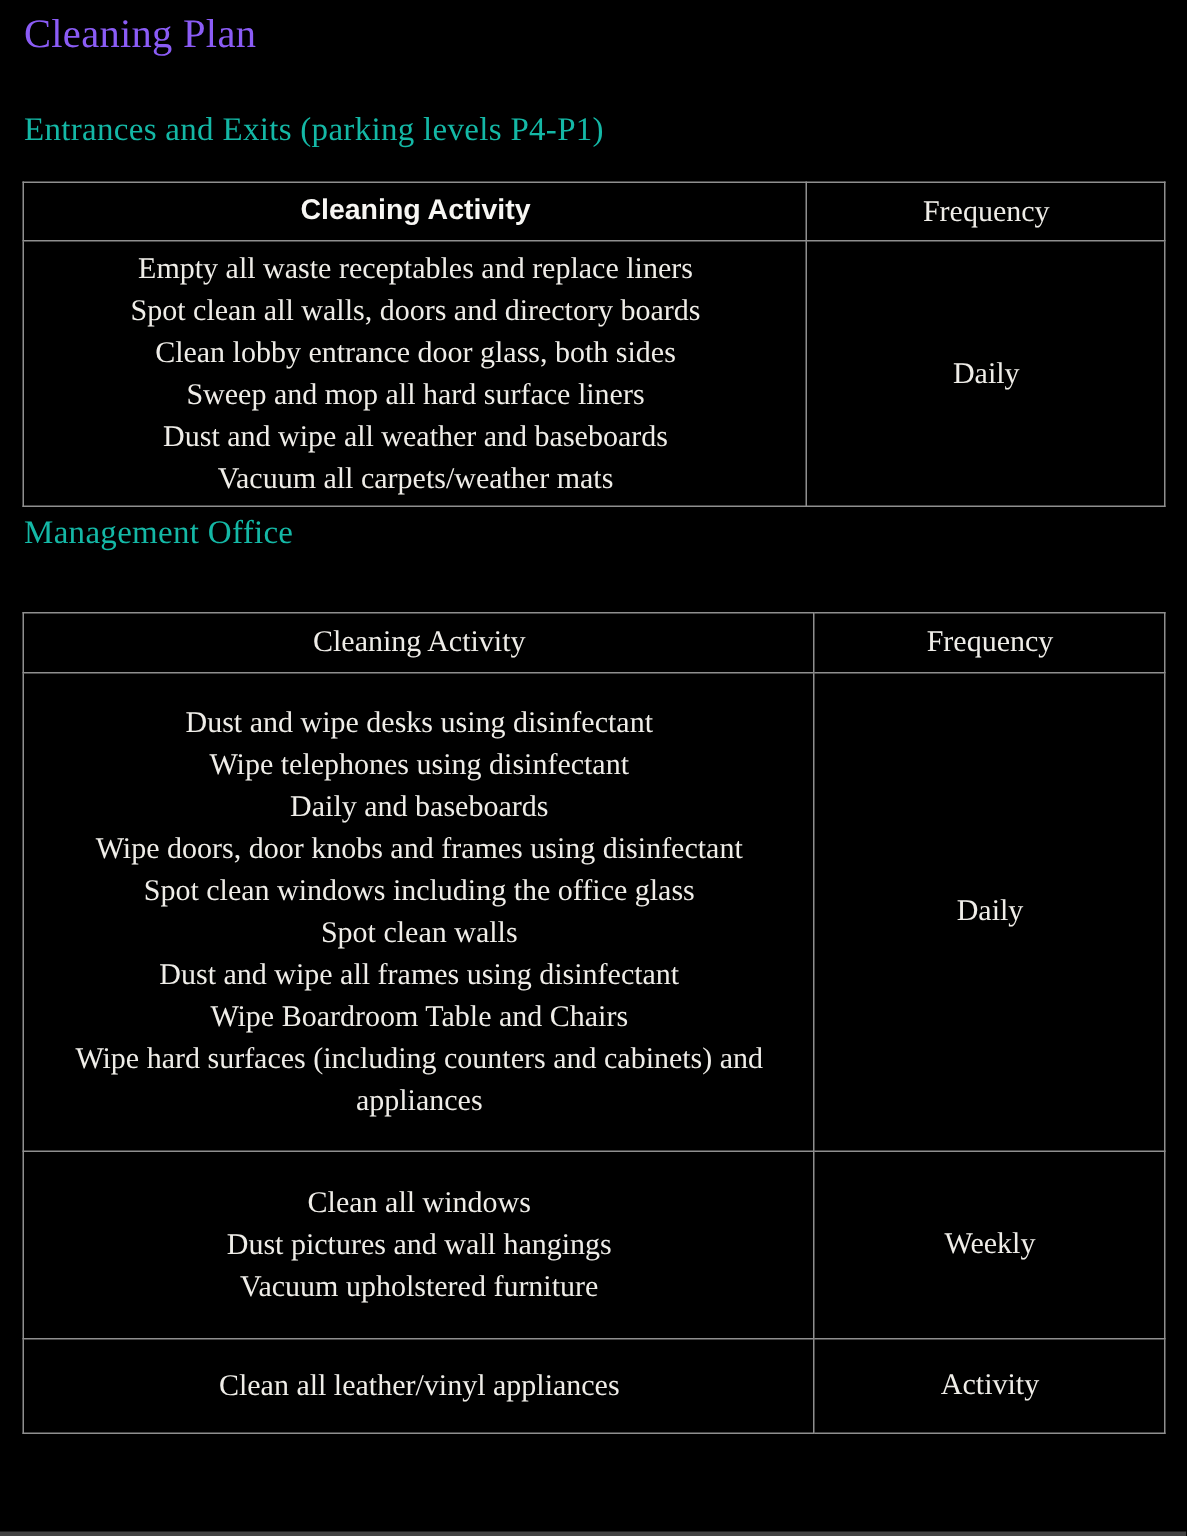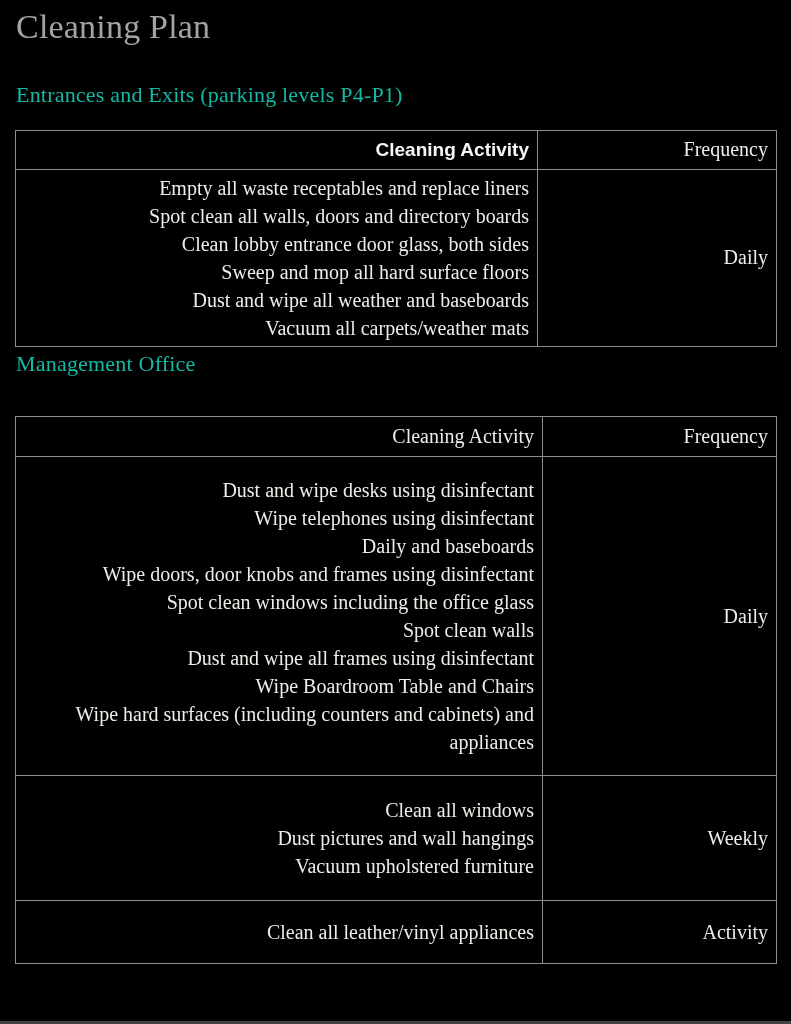--- a/index.html
+++ b/index.html
@@ -15,24 +15,24 @@
     overflow: hidden;
     font-family: "Liberation Serif", serif;
     color: #efede8;
   }
   .content {
     padding: 0 15px;
   }
   .page-title {
     margin: 0 0 0 1px;
     padding-top: 6px;
-    font-size: 34px;
+    font-size: 27px;
     font-weight: 400;
     line-height: 1.25;
-    color: #a3a3a3;
+    color: #8b5cf6;
     letter-spacing: 0.2px;
   }
   .section-heading {
     margin: 0 0 0 1px;
     font-size: 22px;
     font-weight: 400;
     line-height: 1.2;
     color: #14b8a6;
     letter-spacing: 0.2px;
   }
@@ -45,21 +45,21 @@
     width: 761px;
     font-size: 20px;
     color: #efede8;
   }
   table.t1 { margin-top: 22px; }
   table.t2 { margin-top: 39px; }
 
   .plan-table th, .plan-table td {
     border: 1.5px solid #8f8f8f;
     vertical-align: middle;
-    text-align: right;
+    text-align: center;
     font-weight: 400;
     padding: 0 8px 0 9px;
   }
   table.t1 col.activity-col { width: 522px; }
   table.t1 col.freq-col     { width: 239px; }
   table.t2 col.activity-col { width: 527px; }
   table.t2 col.freq-col     { width: 234px; }
 
   .t1 thead tr { height: 39px; }
   .t2 thead tr { height: 40px; }
@@ -109,21 +109,21 @@
           <th class="th-bold-sans">Cleaning Activity</th>
           <th>Frequency</th>
         </tr>
       </thead>
       <tbody>
         <tr class="row-daily">
           <td class="activity-cell">
             <div class="activity-line">Empty all waste receptables and replace liners</div>
             <div class="activity-line">Spot clean all walls, doors and directory boards</div>
             <div class="activity-line">Clean lobby entrance door glass, both sides</div>
-            <div class="activity-line">Sweep and mop all hard surface floors</div>
+            <div class="activity-line">Sweep and mop all hard surface liners</div>
             <div class="activity-line">Dust and wipe all weather and baseboards</div>
             <div class="activity-line">Vacuum all carpets/weather mats</div>
           </td>
           <td class="freq-cell">Daily</td>
         </tr>
       </tbody>
     </table>
 
     <h2 class="section-heading s2">Management Office</h2>
 

